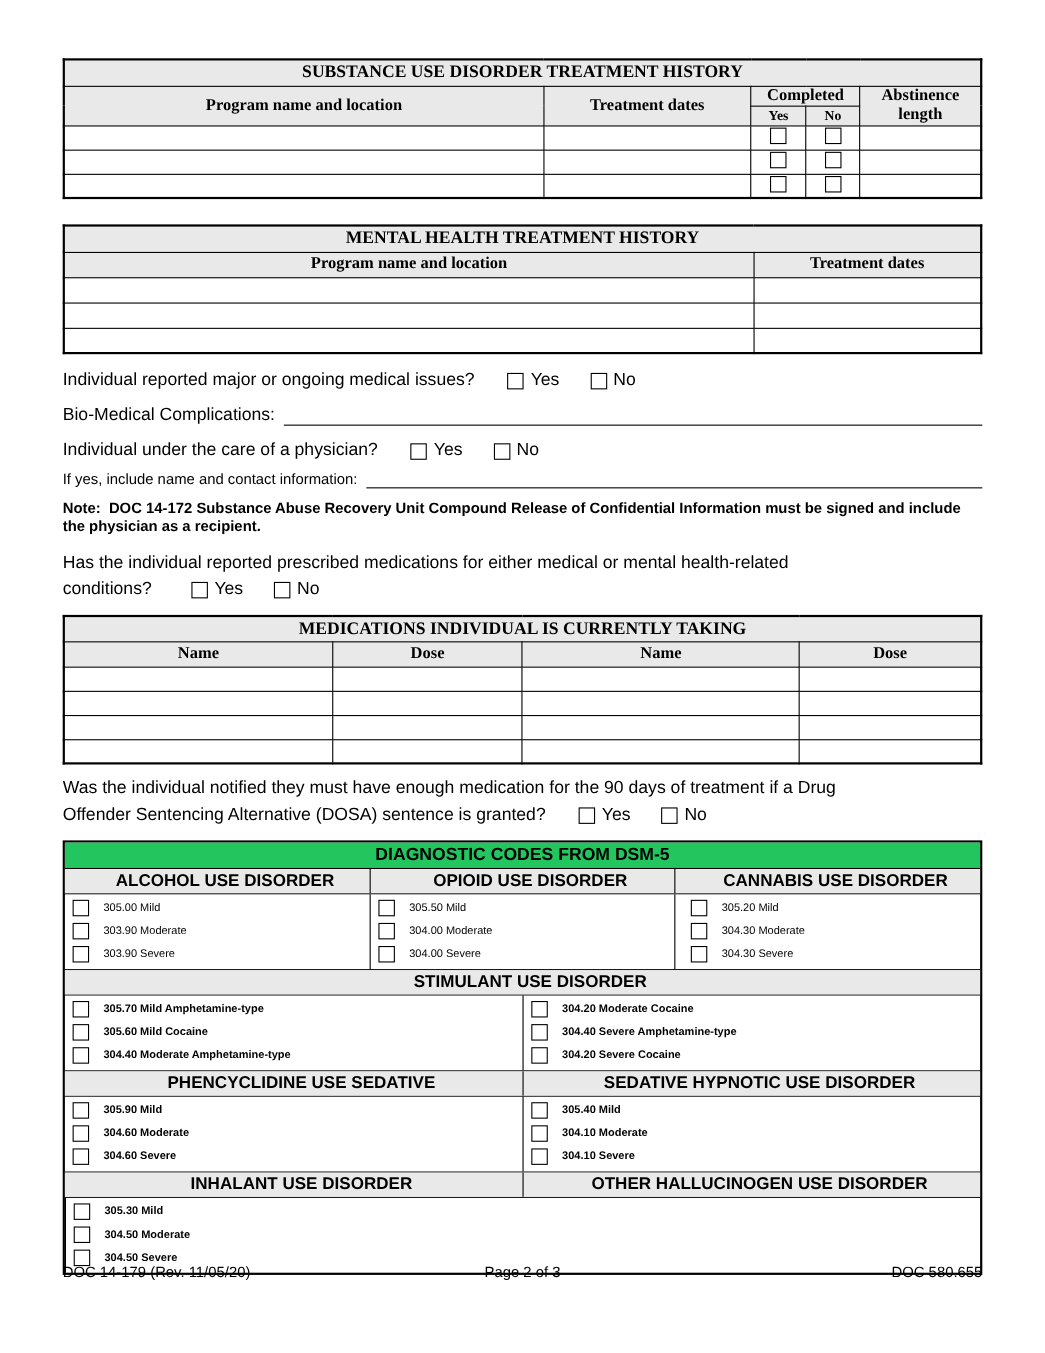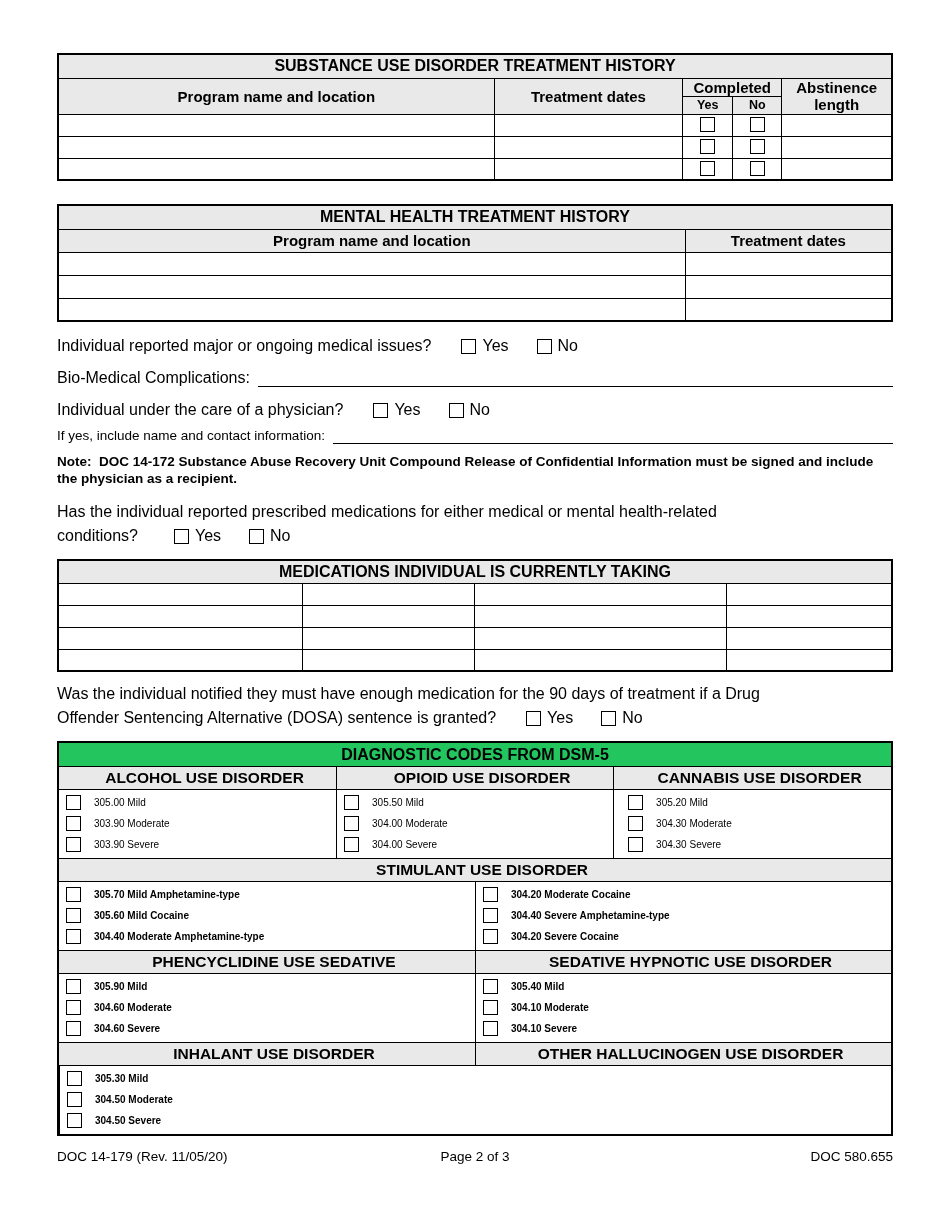--- a/index.html
+++ b/index.html
@@ -5,21 +5,21 @@
   * { margin:0; padding:0; box-sizing:border-box; }
   html,body { background:#fff; }
   .page {
     position:relative; width:950px; height:1230px; background:#ffffff;
     font-family:"Liberation Sans", sans-serif; color:#000;
   }
   .content { position:absolute; left:57px; top:53px; width:836px; }
 
   
   table { border-collapse:collapse; width:836px; table-layout:fixed; }
-  table, th, td { border:1px solid #000; }
+  table, th, td { border:1px solid #000;font-family:Liberation Serif, serif; }
   table { border-width:2px; }
   th { font-weight:bold; background:#e9e9e9; }
   .ttl { font-size:16px; height:24px; text-align:center; background:#e9e9e9; }
   th.colhdr { font-size:15px; height:23px; text-align:center; }
   td.blank { height:22px; background:#fff; }
 
   
   .comp-hdr { font-size:15px; height:18px; text-align:center; }
   .yn-hdr { font-size:12.5px; height:18px; text-align:center; }
   .abst { line-height:17px; }
@@ -209,20 +209,26 @@
           <col style="width:29.3%">
           <col style="width:20.7%">
           <col style="width:30.2%">
           <col style="width:19.8%">
         </colgroup>
       <tbody>
           <tr>
             <th class="ttl" colspan="4" style="height:23px">MEDICATIONS INDIVIDUAL IS CURRENTLY TAKING</th>
           </tr>
       <tr>
+        <th class="colhdr">Name</th>
+        <th class="colhdr">Dose</th>
+        <th class="colhdr">Name</th>
+        <th class="colhdr">Dose</th>
+      </tr>
+      <tr>
             <td class="blank"></td>
             <td class="blank"></td>
             <td class="blank"></td>
             <td class="blank"></td>
           </tr>
       <tr>
             <td class="blank"></td>
             <td class="blank"></td>
             <td class="blank"></td>
             <td class="blank"></td>

